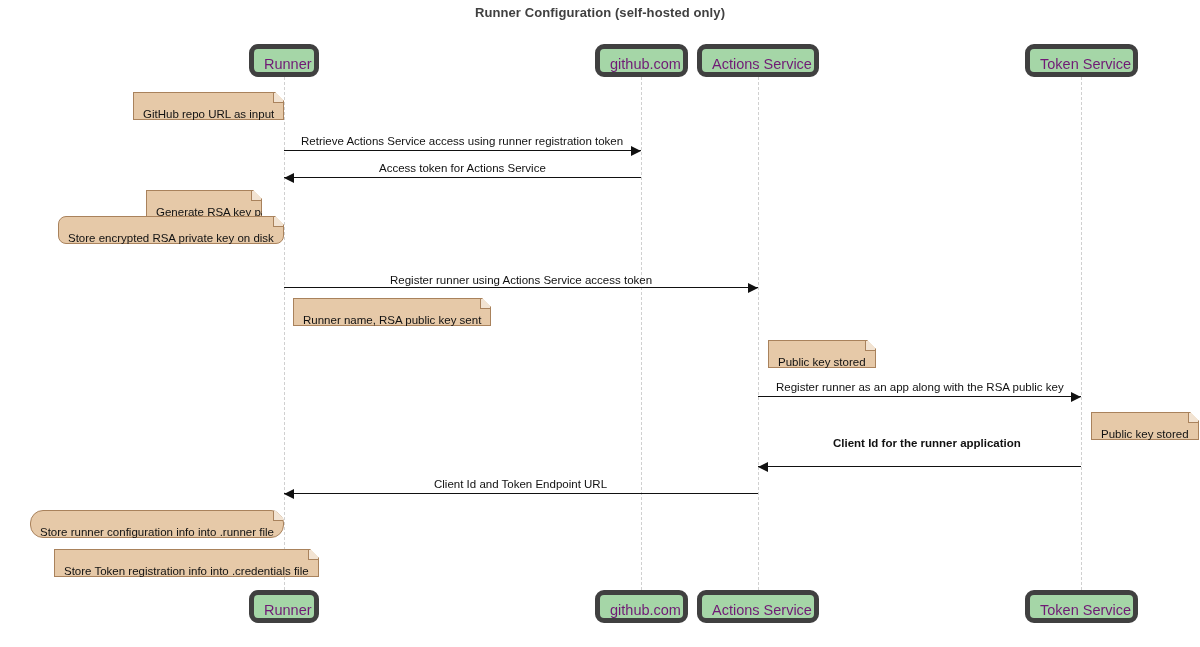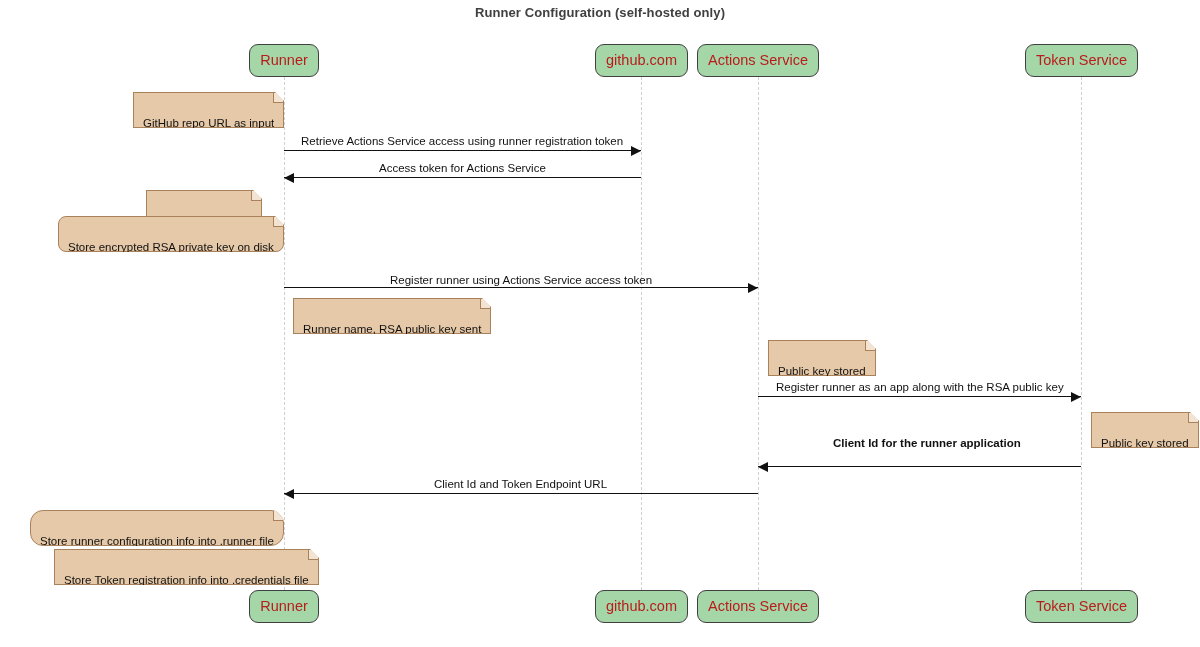--- a/index.html
+++ b/index.html
@@ -31,25 +31,25 @@
     letter-spacing: 0.1px;
   }
 
   
   .participant {
     position: absolute;
     box-sizing: border-box;
     height: 33px;
     line-height: 31px;
     background: #a5d6a7;
-    border: 1px solid #404040;
+    border: 5px solid #404040;
     border-radius: 9px;
     text-align: center;
     font-size: 14.5px;
-    color: #b91c1c;
+    color: #701a75;
     white-space: nowrap;
     padding: 0 10px;
   }
 
   
   .lifeline {
     position: absolute;
     width: 0;
     border-left: 1px dashed #d0d0d0;
   }
@@ -86,21 +86,21 @@
   .note {
     position: absolute;
     box-sizing: border-box;
     background: #e6c9a8;
     border: 1px solid #a9825c;
     font-size: 11.5px;
     color: #111111;
     white-space: nowrap;
     line-height: 26px;
     height: 28px;
-    padding: 17px 9px;
+    padding: 8px 9px;
     
     clip-path: polygon(0 0, calc(100% - 9px) 0, 100% 9px, 100% 100%, 0 100%);
   }
   .note .fold {
     position: absolute;
     top: 0;
     right: 0;
     width: 9px;
     height: 9px;
     background: #f2e3d2;

